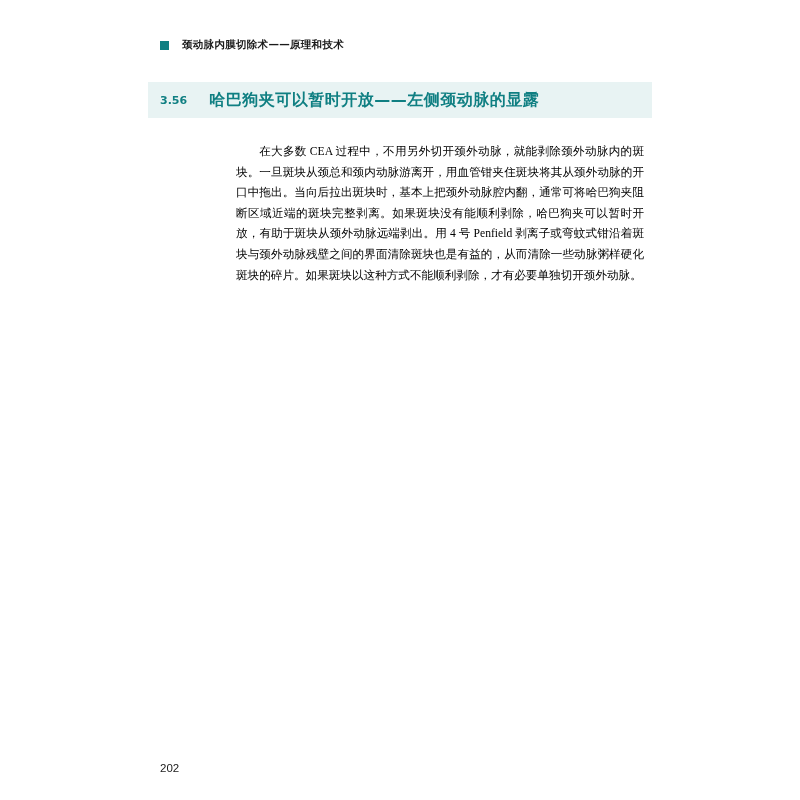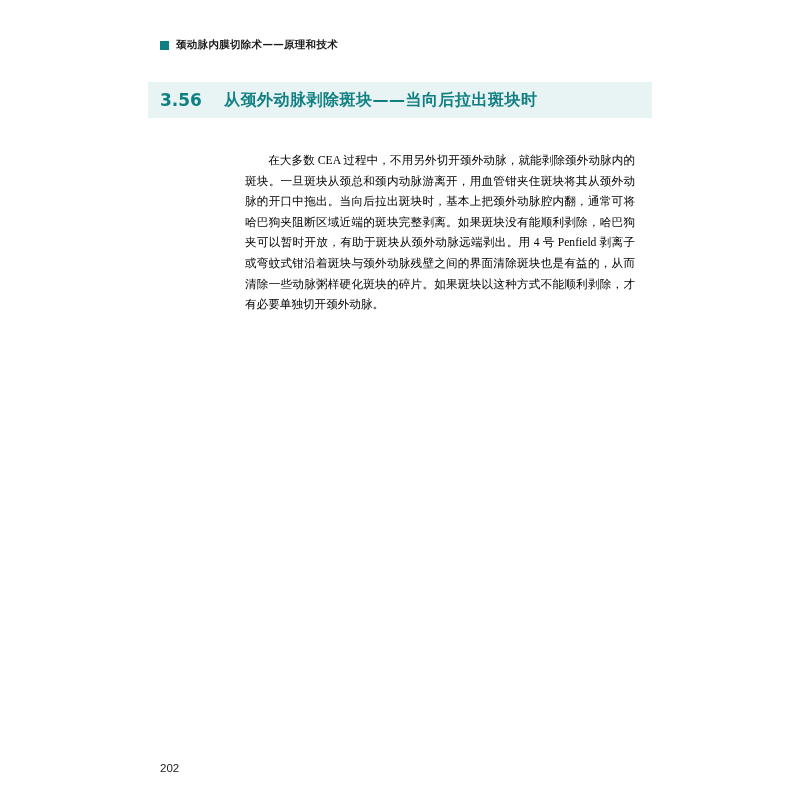--- a/index.html
+++ b/index.html
@@ -21,21 +21,21 @@
     box-sizing: border-box;
   }
 
   
   .header {
     position: absolute;
     left: 160px;
     top: 38px;
     display: flex;
     align-items: center;
-    gap: 7px;
+    gap: 13px;
   }
   .header-marker {
     width: 9px;
     height: 9px;
     background: #0f7f82;
     display: inline-block;
   }
   .header-text {
     font-size: 10.5px;
     font-weight: bold;
@@ -50,21 +50,21 @@
     left: 148px;
     top: 82px;
     width: 504px;
     height: 36px;
     background: #e8f3f3;
     display: flex;
     align-items: center;
   }
   .title-number {
     color: #0f7f82;
-    font-size: 17px;
+    font-size: 11px;
     font-weight: bold;
     padding-left: 12px;
     font-family: "DejaVu Sans", "Liberation Sans", sans-serif;
   }
   .title-text {
     color: #0f7f82;
     font-size: 16px;
     font-weight: bold;
     padding-left: 22px;
     letter-spacing: 0.5px;
@@ -77,21 +77,21 @@
     left: 228px;
     top: 134px;
     width: 424px;
   }
   .para {
     font-size: 11.6px;
     line-height: 20.6px;
     text-align: justify;
     text-justify: inter-ideograph;
     text-indent: 2em;
-    margin: 17px;
+    margin: 8px;
     color: #000000;
     font-family: "Liberation Serif", "DejaVu Serif", serif;
   }
 
   
   .folio {
     position: absolute;
     left: 160px;
     top: 762px;
     font-size: 11.5px;
@@ -104,21 +104,21 @@
 
 <div class="page">
 
   <div class="header">
     <span class="header-marker"></span>
     <span class="header-text">颈动脉内膜切除术——原理和技术</span>
   </div>
 
   <div class="title-bar">
     <span class="title-number">3.56</span>
-    <span class="title-text">从颈外动脉剥除斑块——当向后拉出斑块时</span>
+    <span class="title-text">哈巴狗夹可以暂时开放——左侧颈动脉的显露</span>
   </div>
 
   <div class="body-block">
     <p class="para">在大多数 CEA 过程中，不用另外切开颈外动脉，就能剥除颈外动脉内的斑块。一旦斑块从颈总和颈内动脉游离开，用血管钳夹住斑块将其从颈外动脉的开口中拖出。当向后拉出斑块时，基本上把颈外动脉腔内翻，通常可将哈巴狗夹阻断区域近端的斑块完整剥离。如果斑块没有能顺利剥除，哈巴狗夹可以暂时开放，有助于斑块从颈外动脉远端剥出。用 4 号 Penfield 剥离子或弯蚊式钳沿着斑块与颈外动脉残壁之间的界面清除斑块也是有益的，从而清除一些动脉粥样硬化斑块的碎片。如果斑块以这种方式不能顺利剥除，才有必要单独切开颈外动脉。</p>
   </div>
 
   <div class="folio">202</div>
 
 </div>
 

